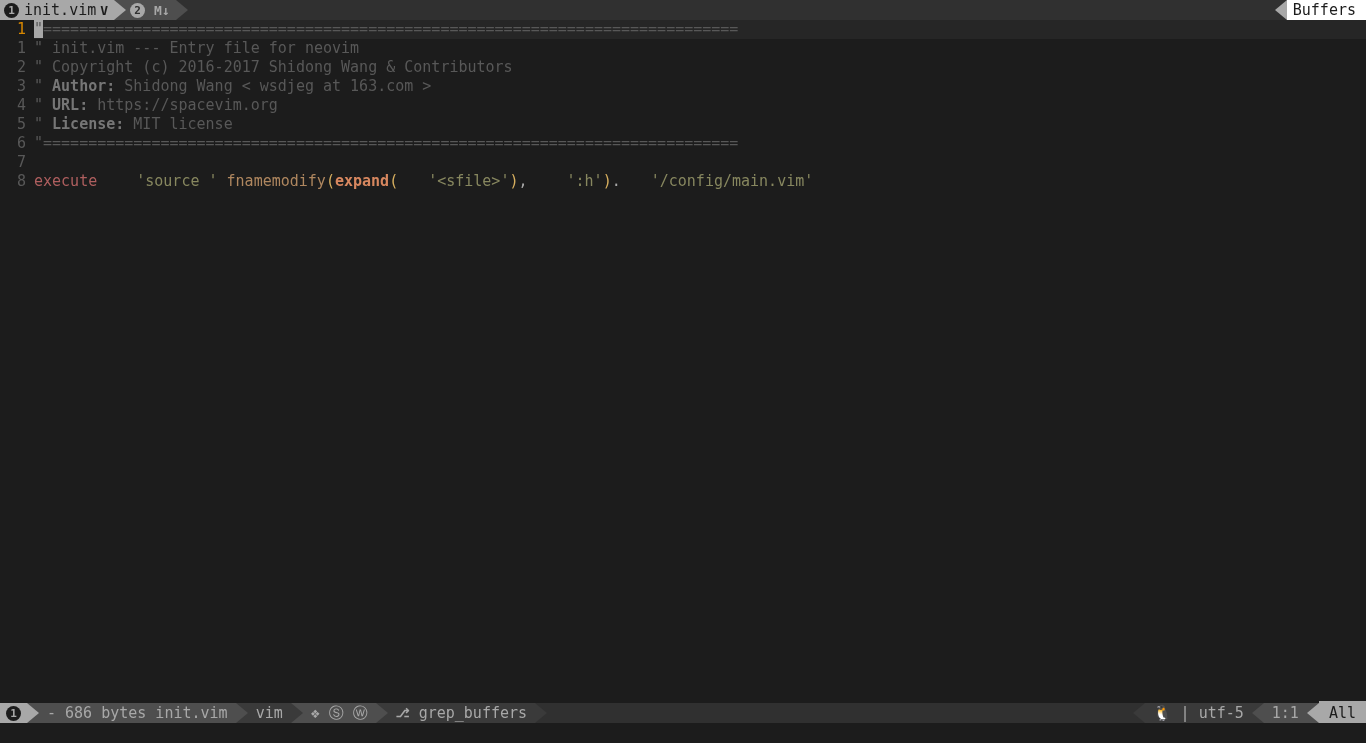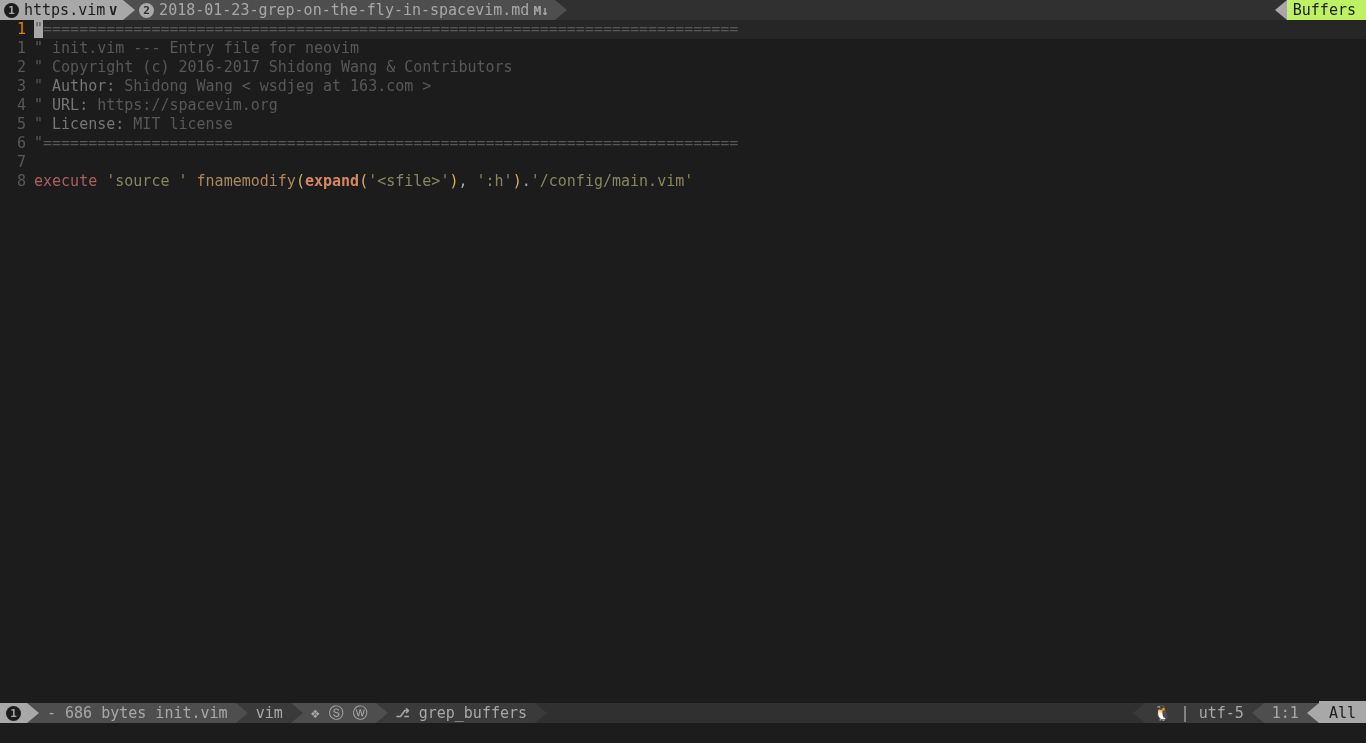--- a/index.html
+++ b/index.html
@@ -50,21 +50,21 @@
   border-top: 10px solid transparent;
   border-bottom: 10px solid transparent;
 }
 .sep-active-to-inactive { border-left: 12px solid #a8a8a8; background: #4e4e4e; }
 .sep-inactive-to-bg { border-left: 12px solid #4e4e4e; background: #303030; }
 .tab-icon { font-size: 13px; margin-left: 4px; font-weight: bold; }
 
 .buffers-label {
   position: absolute;
   right: 0;
-  background: #bef264;
+  background: #ffffff;
   color: #1c1c1c;
   height: 100%;
   display: flex;
   align-items: center;
   padding: 0 10px 0 6px;
 }
 .sep-left-buffers {
   position: absolute;
   right: 100%;
   width: 0; height: 0;
@@ -93,23 +93,23 @@
   display: block;
 }
 .code {
   flex: 1;
   line-height: 19px;
   white-space: pre;
 }
 .line { height: 19px; }
 .cursorline { background: #262626; }
 .comment { color: #585858; }
-.comment-bold { color: #767676; font-weight: normal; }
+.comment-bold { color: #767676; font-weight: bold; }
 .keyword { color: #af5f5f; }
-.string { color: #87875f; }
+.string { color: #87875f; margin-left: 30px; }
 .func { color: #af875f; }
 .func2 { color: #d7875f; font-weight: bold; }
 .paren { color: #d7af5f; }
 .delim { color: #a8a8a8; }
 .cursor-block {
   background: #a8a8a8;
   color: #585858;
 }
 
 
@@ -153,27 +153,26 @@
   background:#1c1c1c;color:#a8a8a8;font-size:11px;font-weight:bold;
 }
 .ft-icon { font-weight: bold; font-size: 12px; }
 </style>
 </head>
 <body>
 
 <div class="tabline">
   <div class="tab tab-active">
     <span class="tab-num-circle">1</span>
-    <span>https.vim</span>
+    <span>init.vim</span>
     <span class="tab-icon">V</span>
   </div>
   <div class="sep-right sep-active-to-inactive"></div>
   <div class="tab tab-inactive">
     <span class="tab-num-circle">2</span>
-    <span>2018-01-23-grep-on-the-fly-in-spacevim.md</span>
     <span class="tab-icon">M↓</span>
   </div>
   <div class="sep-right sep-inactive-to-bg"></div>
 
   <div class="buffers-label">
     <div class="sep-left-buffers"></div>
     <span>Buffers</span>
   </div>
 </div>
 

